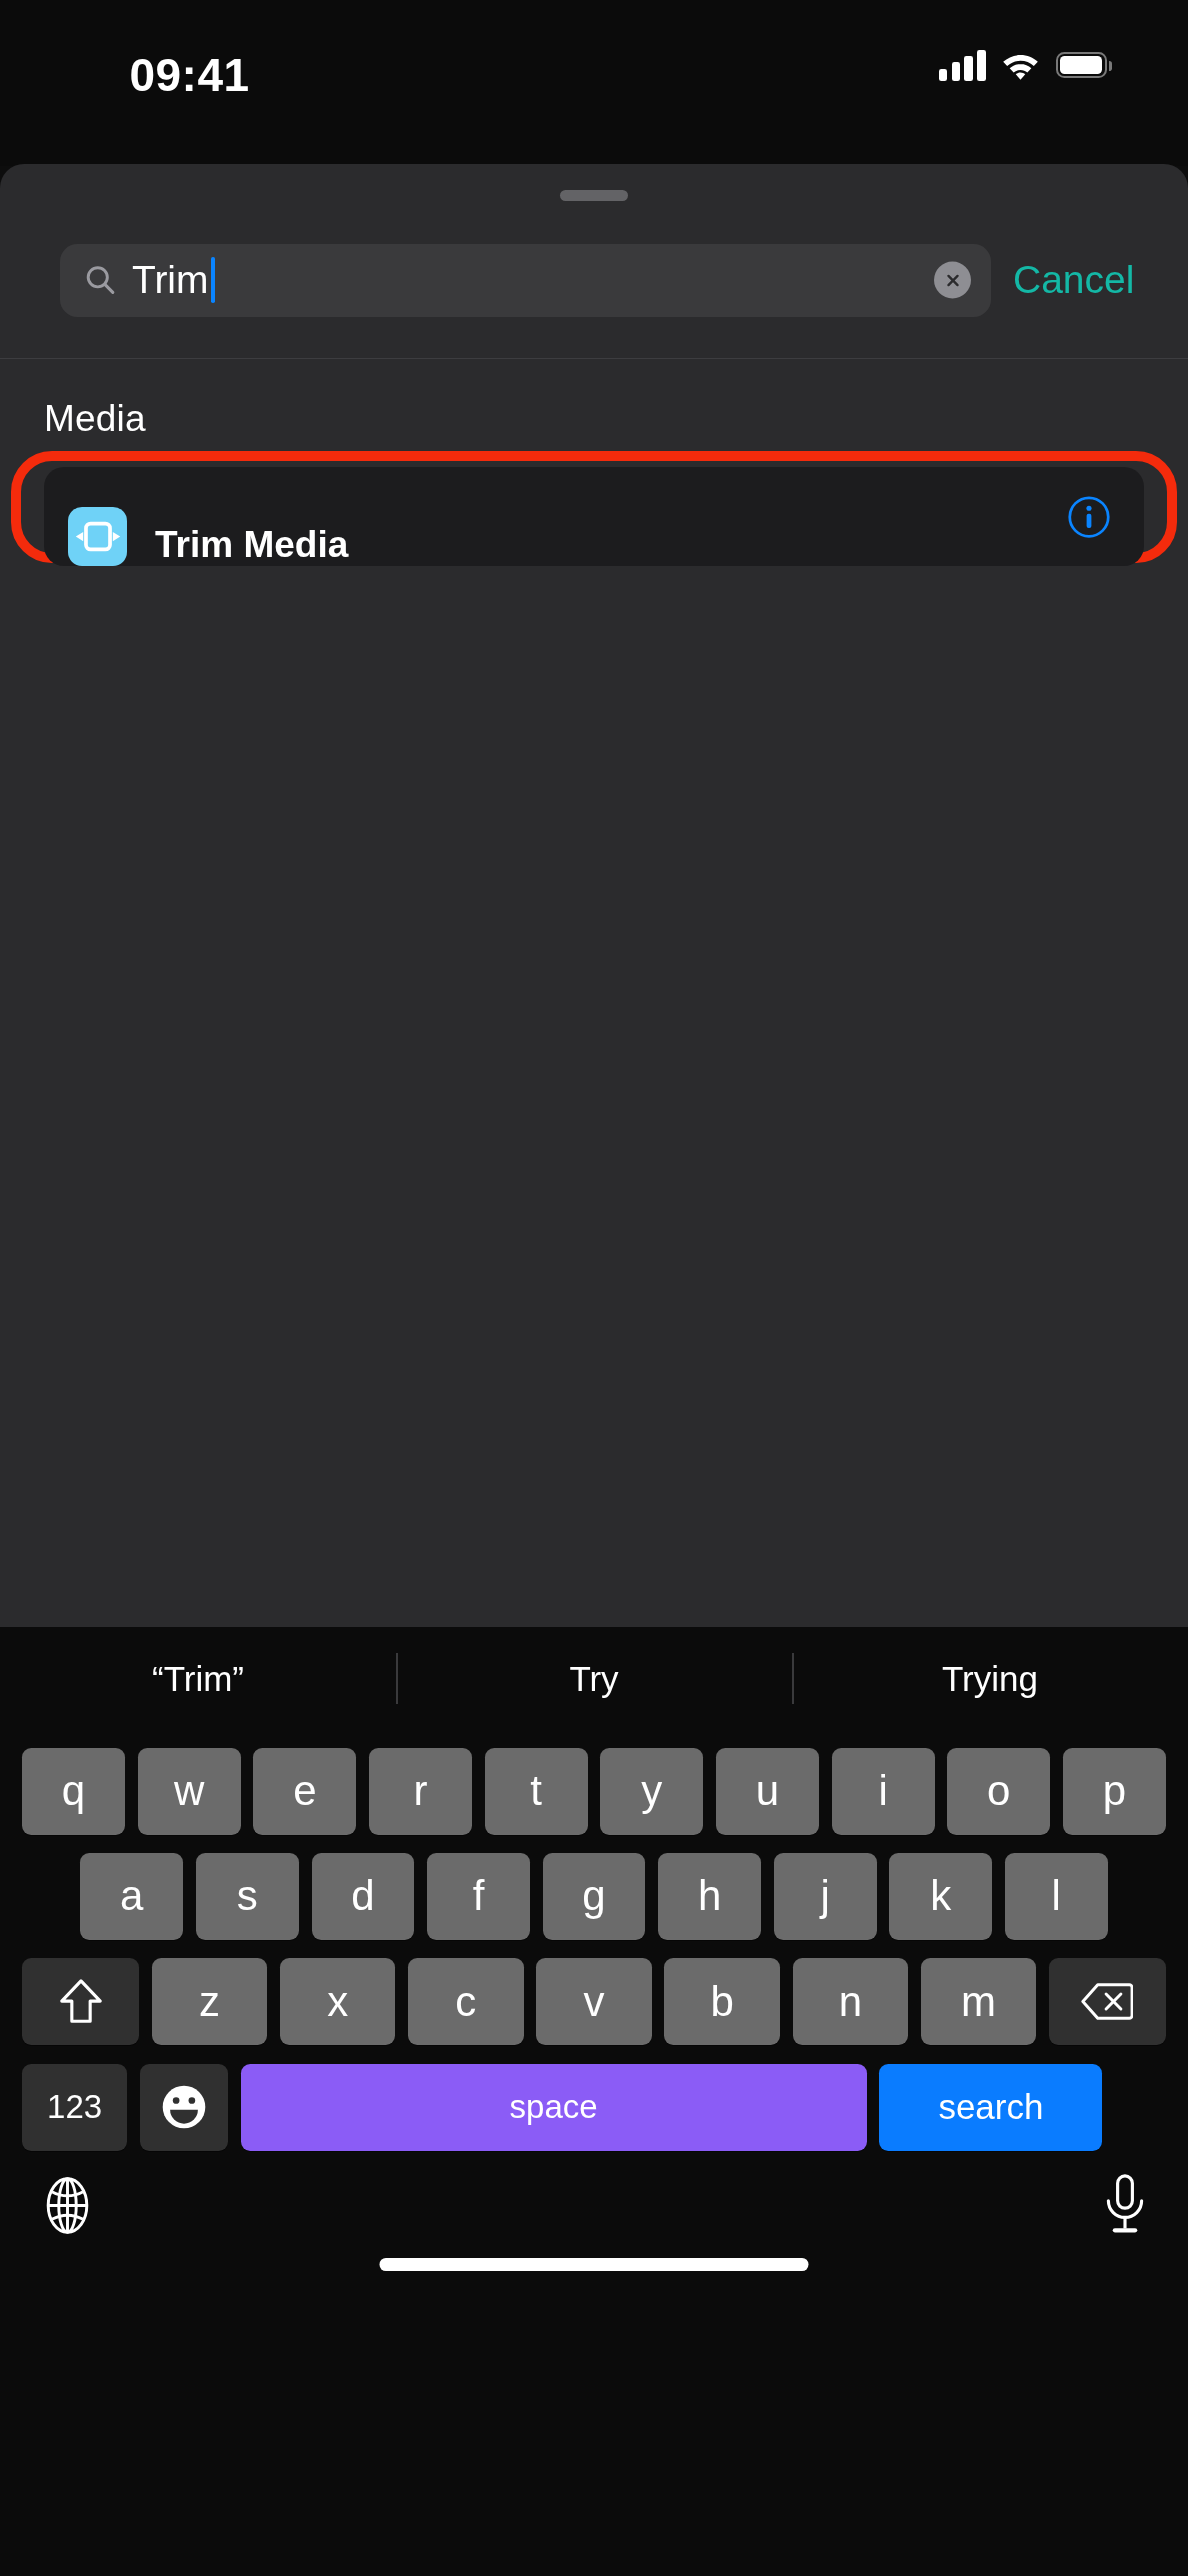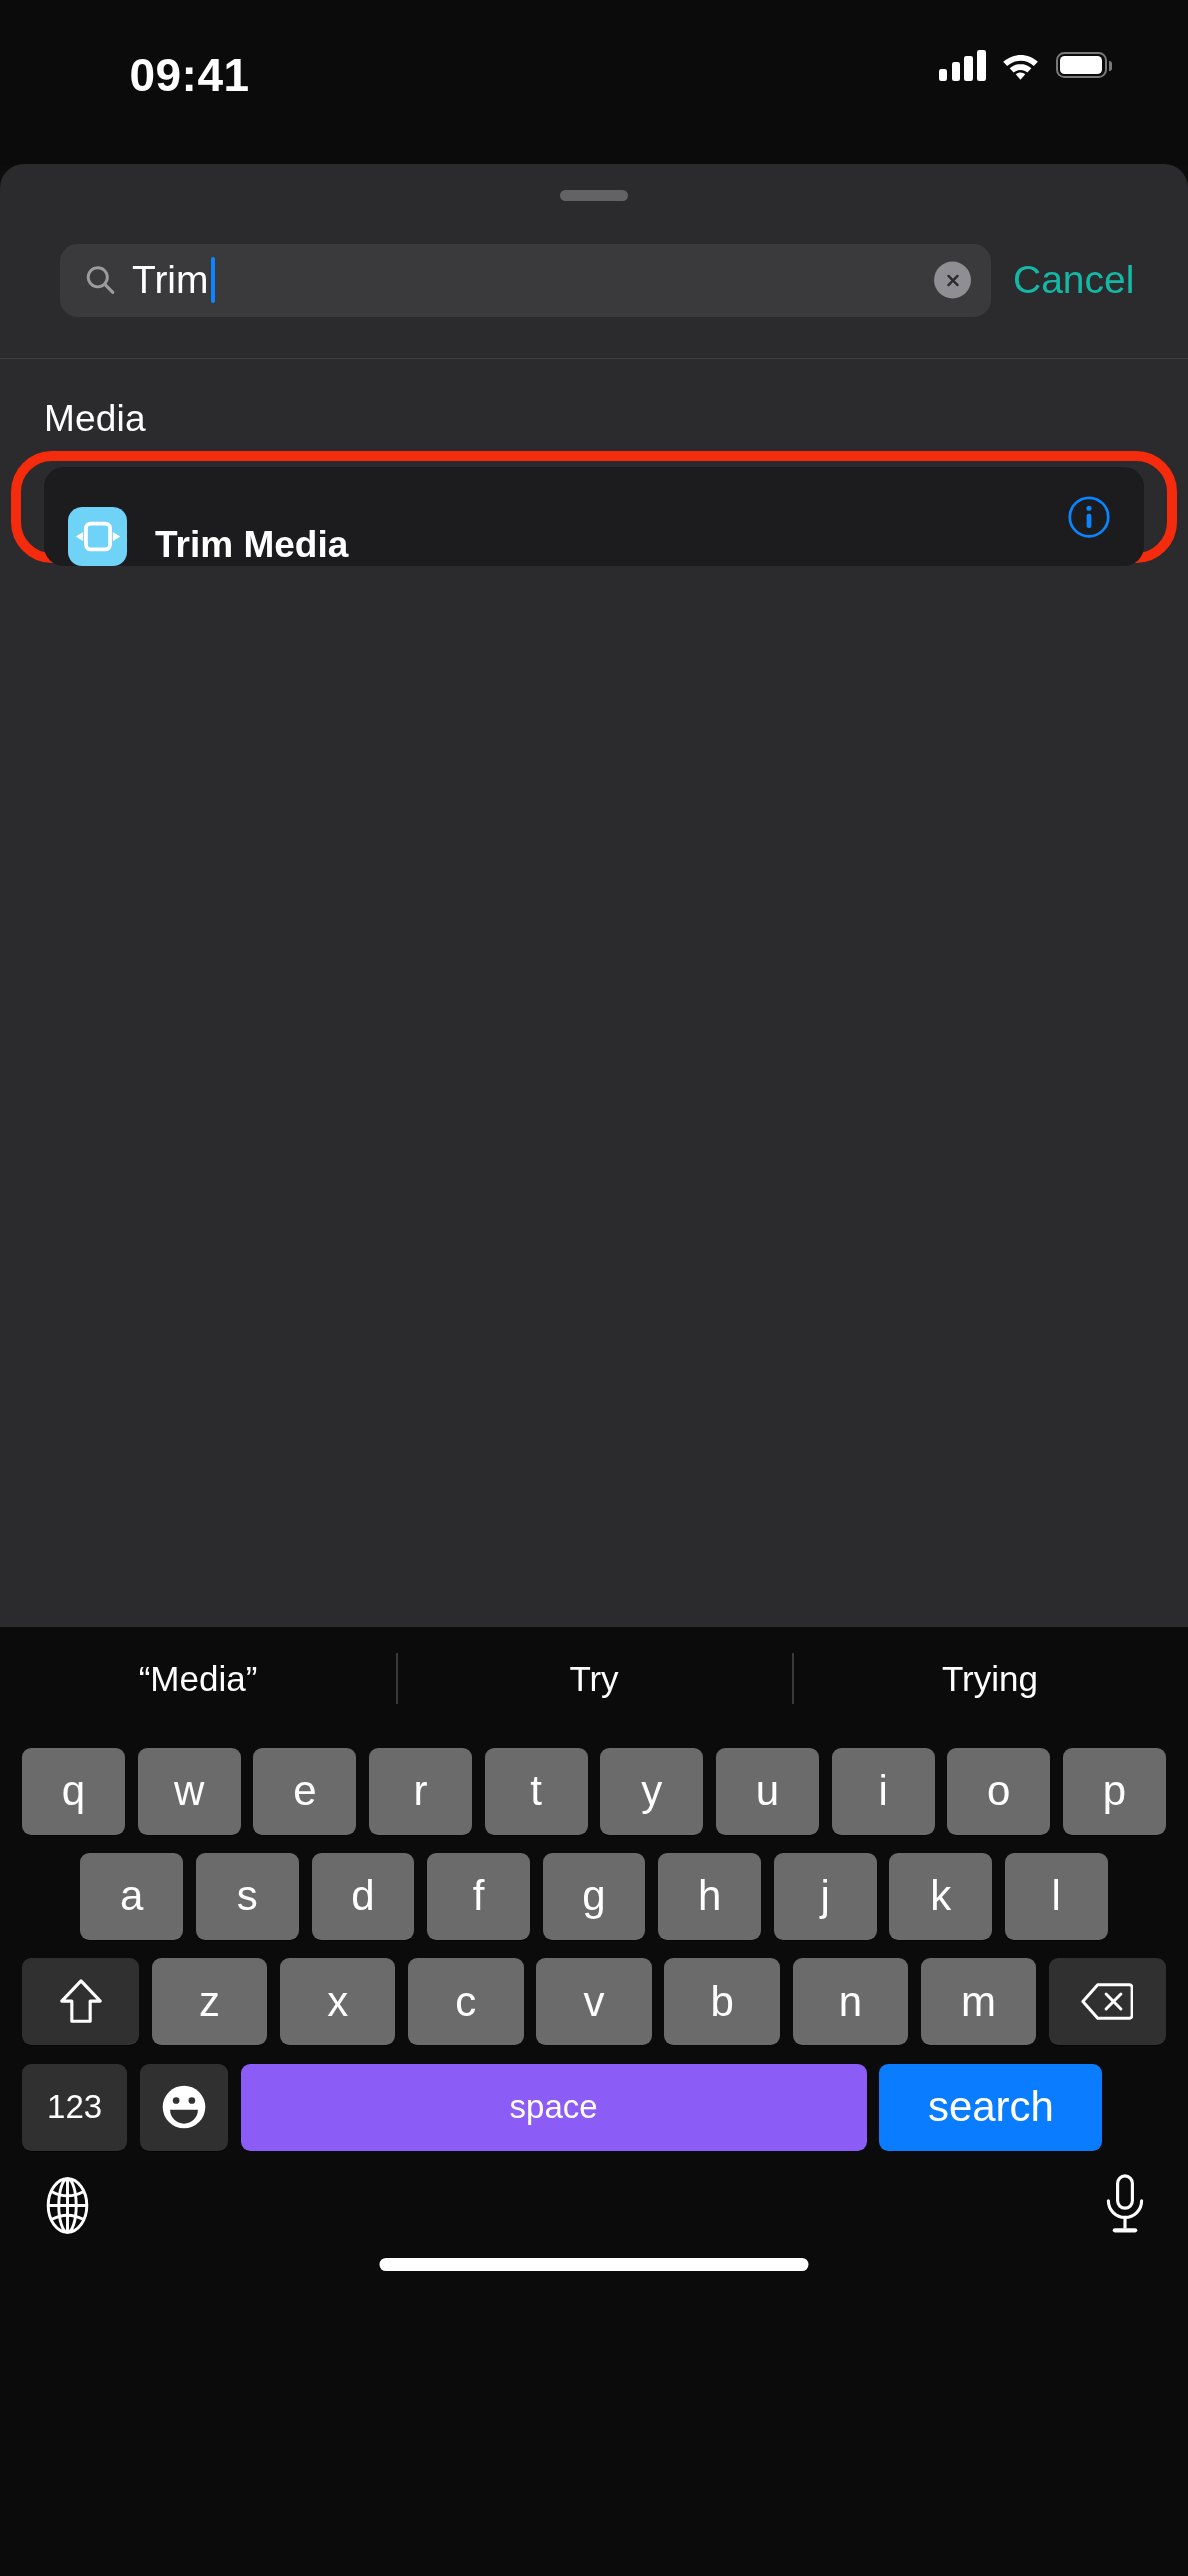--- a/index.html
+++ b/index.html
@@ -332,21 +332,21 @@
     flex: 0 0 117px;
   }
   .key.space {
     flex: 0 0 626px;
     background: #8b5cf6;
     font-size: 33px;
   }
   .key.search {
     flex: 0 0 223px;
     background: #0a7cff;
-    font-size: 42px;
+    font-size: 35px;
   }
   .key.num {
     flex: 0 0 105px;
     font-size: 33px;
   }
   .key.emoji {
     flex: 0 0 88px;
   }
   .key svg { display: block; }
 
@@ -453,21 +453,21 @@
           </svg>
         </div>
       </div>
 
     </div>
   </div>
 
   <div id="keyboard">
 
     <div id="suggestion-bar">
-      <div class="suggestion">“Media”</div>
+      <div class="suggestion">“Trim”</div>
       <div class="suggestion">Try</div>
       <div class="suggestion">Trying</div>
     </div>
 
     <div class="kb-row" id="row1">
       <div class="key">q</div>
       <div class="key">w</div>
       <div class="key">e</div>
       <div class="key">r</div>
       <div class="key">t</div>

